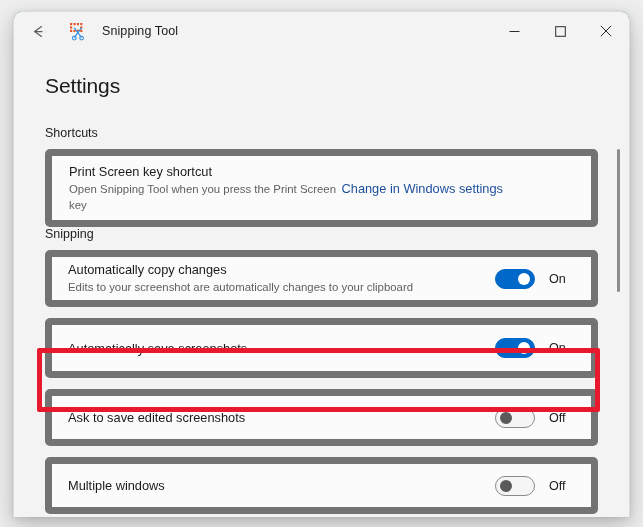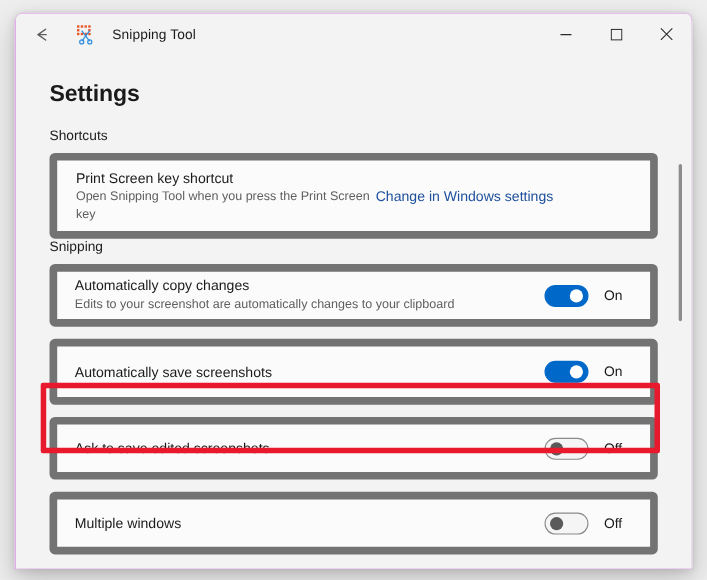--- a/index.html
+++ b/index.html
@@ -22,21 +22,21 @@
     background: #eeeeee;
   }
 
   
   #app-window {
     position: absolute;
     left: 13px;
     top: 11px;
     width: 617px;
     height: 506px;
-    background: #d946ef;
+    background: #0f766e;
     border-radius: 8px 8px 0 0;
     border: 1px solid #dcdcdc;
     border-bottom: none;
     box-sizing: border-box;
     overflow: hidden;
     box-shadow: 0 0 0 0.5px rgba(0,0,0,0.04);
   }
 
   
   #window-shadow {
@@ -100,32 +100,32 @@
   
   #content-area {
     position: relative;
     height: 468px;
     overflow: hidden;
     background: #f3f3f3;
   }
 
   #page-title {
     font-size: 21px;
-    font-weight: bold;
+    font-weight: normal;
     color: #1a1a1a;
     margin: 24px 0 0 31px;
     letter-spacing: -0.1px;
   }
 
   .section-label {
     font-size: 12.5px;
     color: #1d1d1d;
     margin-left: 31px;
   }
-  #label-shortcuts { margin-top: 18px; }
+  #label-shortcuts { margin-top: 28px; }
   #label-snipping  { }
 
   .card {
     margin: 9px 31px 0 31px;
     background: #fbfbfb;
     border: 7px solid #737373;
     border-radius: 5px;
     box-sizing: border-box;
     display: flex;
     align-items: center;

